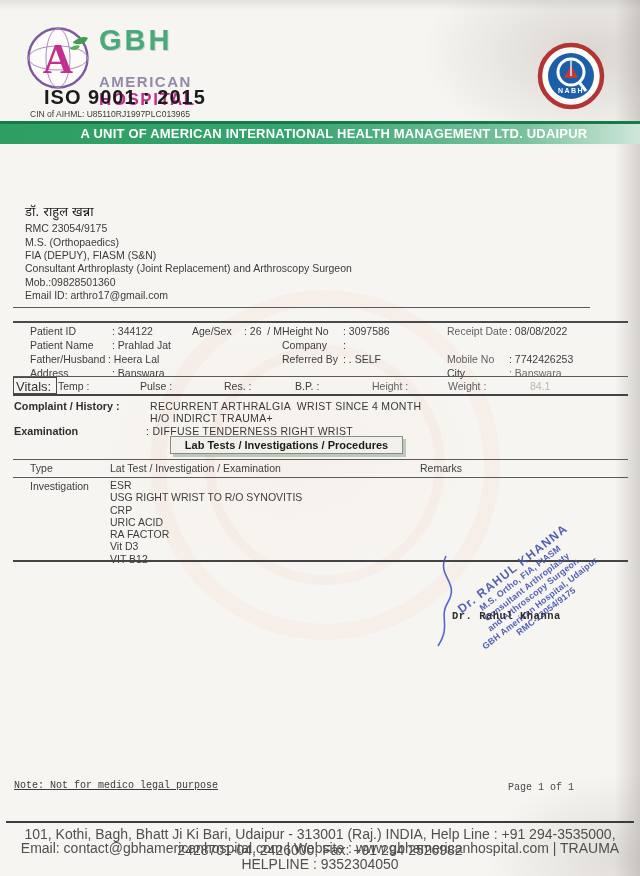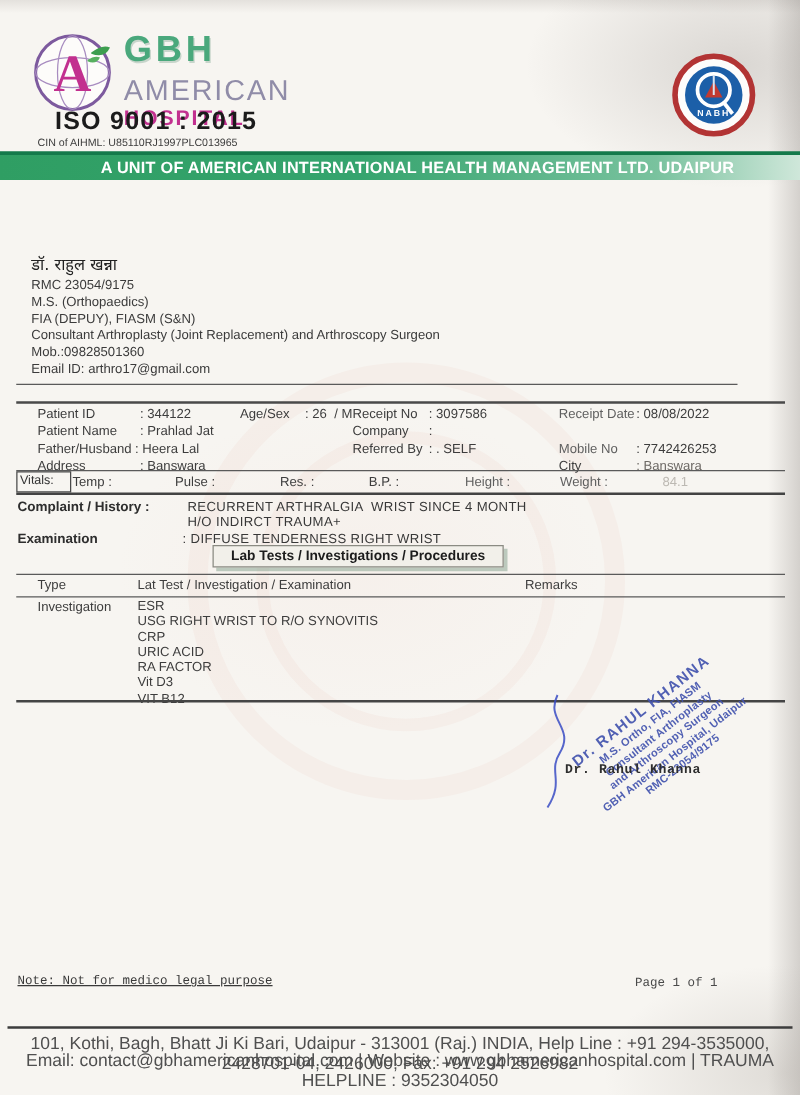--- a/index.html
+++ b/index.html
@@ -20,40 +20,40 @@
   .watermark1 { position:absolute; left:150px; top:290px; width:350px; height:350px;
     border:16px solid rgba(225,120,105,0.055); border-radius:50%; }
   .watermark2 { position:absolute; left:205px; top:345px; width:240px; height:240px;
     border:10px solid rgba(225,120,105,0.05); border-radius:50%; }
 
   
   .logo-svg { left:26px; top:26px; width:64px; height:64px; }
   .brand { left:99px; top:26px; line-height:1; }
   .brand-gbh { font-size:29px; font-weight:bold; color:#4aa87c; letter-spacing:3px;
     text-shadow:1px 1px 0 rgba(60,120,90,0.25); }
-  .brand-american { font-size:23px; font-weight:normal; color:#908ca8; letter-spacing:1.5px; margin-top:6px; }
+  .brand-american { font-size:15px; font-weight:bold; color:#908ca8; letter-spacing:1.5px; margin-top:19px; }
   .brand-hospital { font-size:17px; font-weight:bold; color:#c2308f; letter-spacing:1.5px; margin-top:2px; }
   .iso { left:44px; top:86px; font-size:20px; font-weight:bold; color:#1b1b1b; letter-spacing:1px; }
   .cin { left:30px; top:109px; font-size:8.5px; color:#3c3c3c; }
   .nabh-svg { left:537px; top:42px; width:68px; height:68px; }
   .banner { left:0; top:121px; width:640px; height:23px;
     background:linear-gradient(90deg,#2f9e63 0%, #35a46e 45%, #79c29e 82%, #cfe7da 100%);
     border-top:3px solid #147a4b; text-align:center;padding-left:28px; }
   .banner span { font-size:13px; font-weight:bold; color:#ffffff; line-height:20px; letter-spacing:0.2px; }
 
   
   .doc { left:25px; color:#222; }
   .doc-name { top:186px; font-size:12.5px; font-weight:bold; }
   .doc-hindi { top:202px; font-size:13px; font-family:"DejaVu Sans", sans-serif; }
   .doc-sm { font-size:10.5px; color:#3b3b3b; }
   .line { position:absolute; background:#5a5a5a; }
 
   
   .vitals-box { left:13px; top:377px; width:44px; height:17px; border:1px solid #4a4a4a;
-    font-size:10px; color:#333; padding:1px 12px 0 2px; }
+    font-size:13px; color:#333; padding:1px 12px 0 2px; }
 
   
   .clin-lbl { position:absolute; font-size:10.8px; font-weight:bold; color:#2e2e2e; }
   .clin-val { position:absolute; font-size:10.5px; color:#383838; letter-spacing:0.3px; white-space:pre;padding-left:28px; }
 
   .lab-btn { left:170px; top:436px; width:233px; height:18px; background:#f2f0ea;
     border:1px solid #8b8b83; box-shadow:3px 3px 0 rgba(130,160,140,0.5);
     text-align:center; font-size:11px; font-weight:bold; color:#1c1c1c; line-height:16px; }
 
   .inv-items { left:110px; top:479px; }
@@ -121,21 +121,21 @@
   <div class="abs doc doc-sm" style="top:276px">Mob.:09828501360</div>
   <div class="abs doc doc-sm" style="top:289px">Email ID: arthro17@gmail.com</div>
   <div class="line" style="left:13px; top:307px; width:577px; height:1px;"></div>
 
   <div class="line" style="left:13px; top:321px; width:615px; height:2px; background:#4a4a4a;"></div>
 
   <span class="lbl" style="left:30px;  top:325px">Patient ID</span>
   <span class="val" style="left:112px; top:325px">: 344122</span>
   <span class="lbl" style="left:192px; top:325px">Age/Sex</span>
   <span class="val" style="left:244px; top:325px">: 26  / M</span>
-  <span class="lbl" style="left:282px; top:325px">Receipt No</span>
+  <span class="lbl" style="left:282px; top:325px">Height No</span>
   <span class="val" style="left:343px; top:325px">: 3097586</span>
   <span class="lbl" style="left:447px; top:325px; color:#5f5f5f">Receipt Date</span>
   <span class="val" style="left:509px; top:325px">: 08/08/2022</span>
 
   <span class="lbl" style="left:30px;  top:339px">Patient Name</span>
   <span class="val" style="left:112px; top:339px">: Prahlad Jat</span>
   <span class="lbl" style="left:282px; top:339px">Company</span>
   <span class="val" style="left:343px; top:339px">:</span>
 
   <span class="lbl" style="left:30px;  top:353px">Father/Husband</span>

